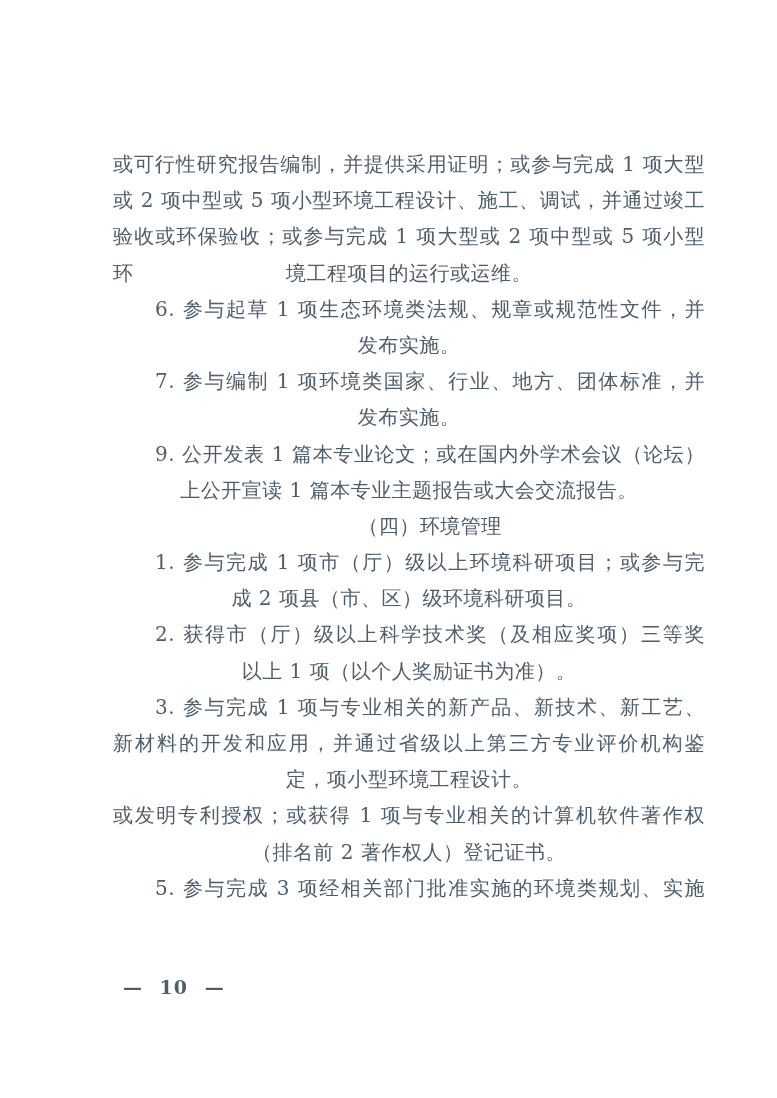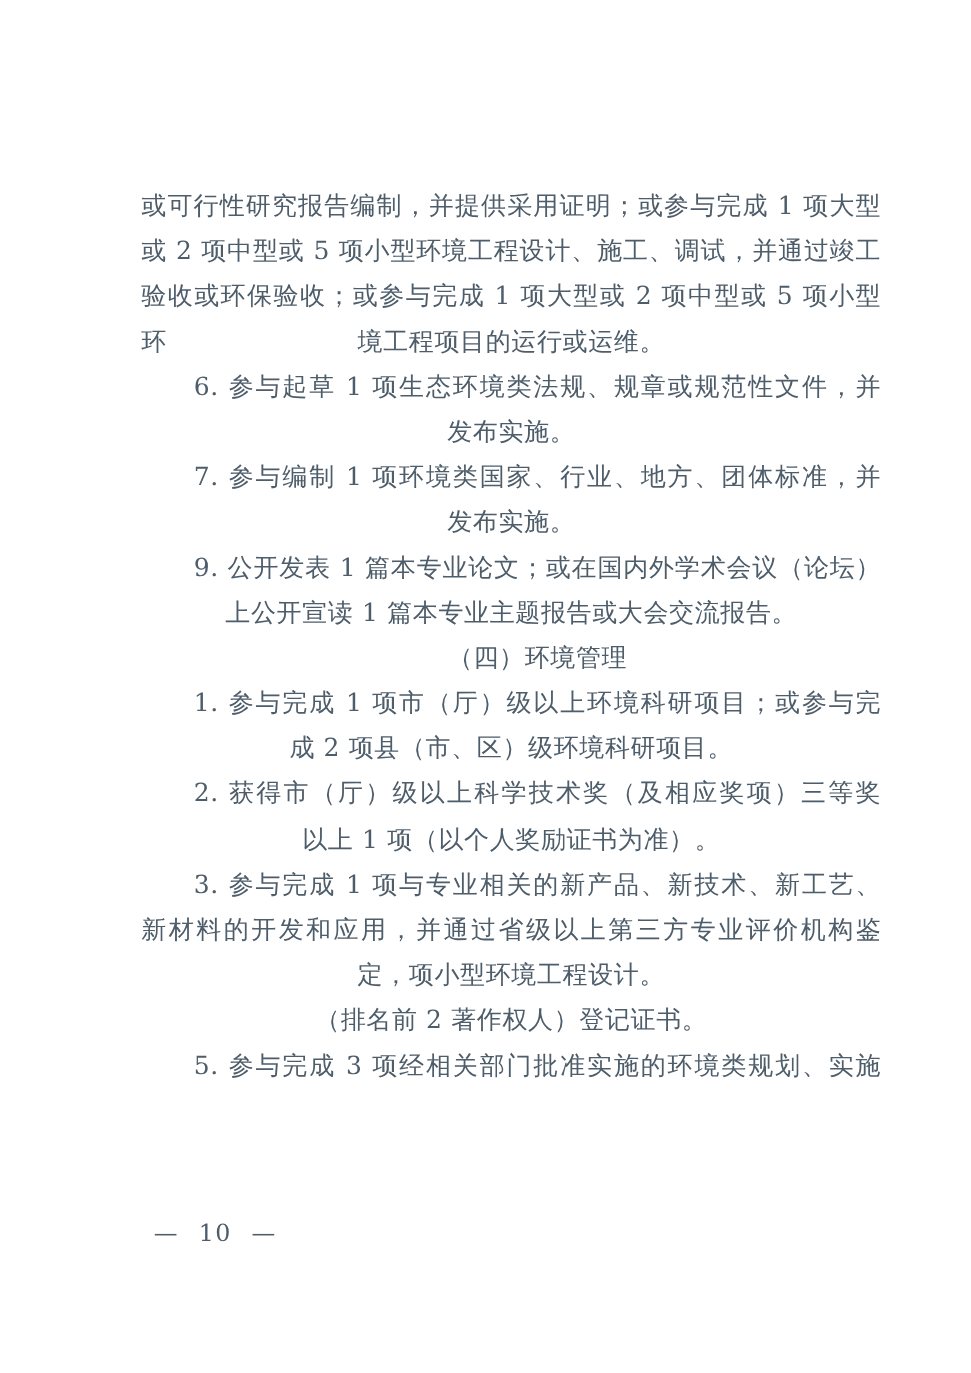--- a/index.html
+++ b/index.html
@@ -41,20 +41,21 @@
     
   }
   .page-number {
     position: absolute;
     left: 123px;
     top: 974px;
     font-size: 19px;
     line-height: 26px;
     word-spacing: 9px;
     letter-spacing: 1px;
+    font-weight: bold;
   }
 </style>
 </head>
 <body>
 
 <div class="page" style="color: rgb(78, 93, 106); background: rgb(255, 255, 255); border-radius: 24px;">
   <div class="doc-body" id="doc-body">
       <div class="line fill">或可行性研究报告编制，并提供采用证明；或参与完成 1 项大型</div>
       <div class="line fill">或 2 项中型或 5 项小型环境工程设计、施工、调试，并通过竣工</div>
       <div class="line fill">验收或环保验收；或参与完成 1 项大型或 2 项中型或 5 项小型环</div>
@@ -66,17 +67,18 @@
       <div class="line indent fill">9. 公开发表 1 篇本专业论文；或在国内外学术会议（论坛）</div>
       <div class="line">上公开宣读 1 篇本专业主题报告或大会交流报告。</div>
       <div class="line indent">（四）环境管理</div>
       <div class="line indent fill">1. 参与完成 1 项市（厅）级以上环境科研项目；或参与完</div>
       <div class="line">成 2 项县（市、区）级环境科研项目。</div>
       <div class="line indent fill">2. 获得市（厅）级以上科学技术奖（及相应奖项）三等奖</div>
       <div class="line">以上 1 项（以个人奖励证书为准）。</div>
       <div class="line indent fill">3. 参与完成 1 项与专业相关的新产品、新技术、新工艺、</div>
       <div class="line fill">新材料的开发和应用，并通过省级以上第三方专业评价机构鉴</div>
       <div class="line">定，项小型环境工程设计。</div>
+      <div class="line fill">或发明专利授权；或获得 1 项与专业相关的计算机软件著作权</div>
       <div class="line">（排名前 2 著作权人）登记证书。</div>
       <div class="line indent fill">5. 参与完成 3 项经相关部门批准实施的环境类规划、实施</div>
     </div>
   <div class="page-number">— 10 —</div>
 </div>
 
 </body></html>

